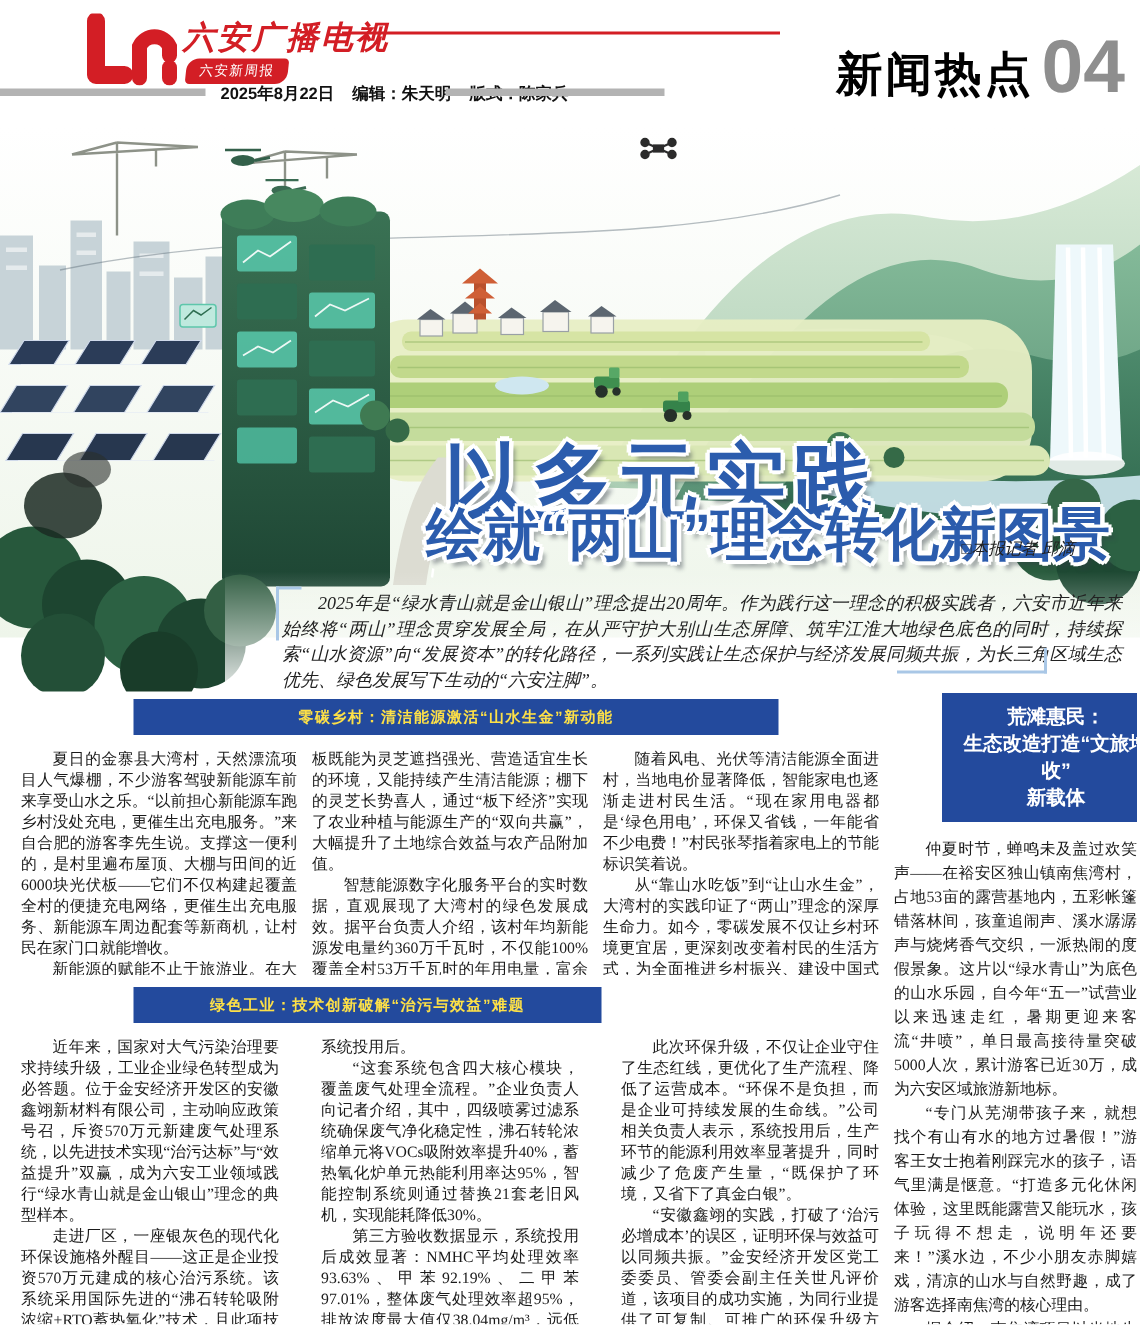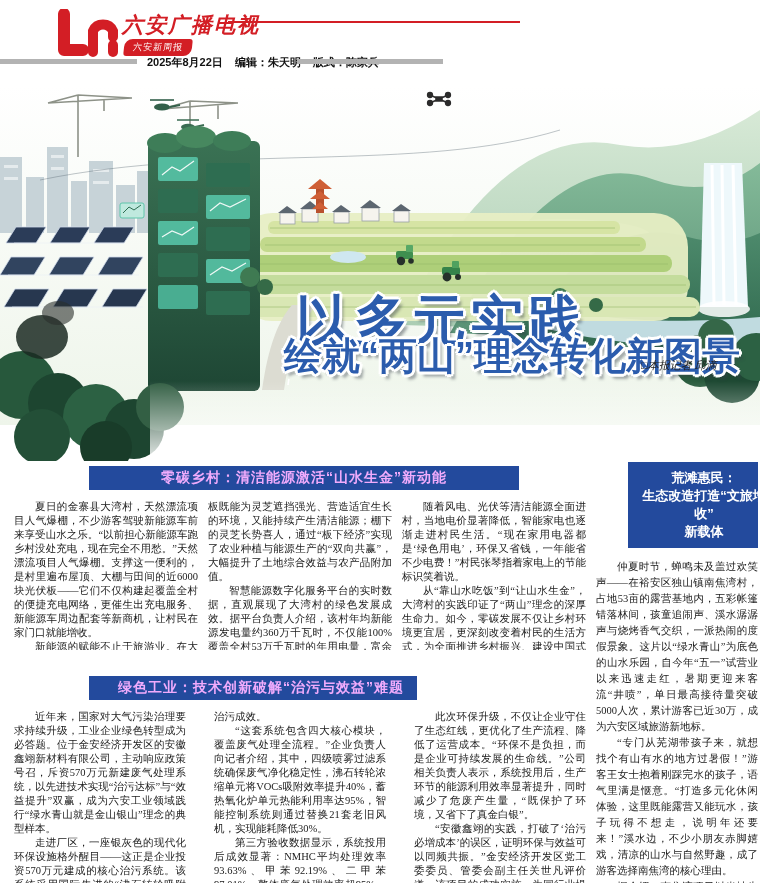--- a/index.html
+++ b/index.html
@@ -38,24 +38,24 @@
   
   .intro{position:absolute;left:188px;top:394px;width:560px;}
   .intro p{margin:0;font-size:12px;line-height:17px;font-style:italic;text-indent:2em;
            text-align:justify;color:#222;}
   .br-tl{position:absolute;left:-4px;top:-3px;width:15px;height:34px;
          border-left:2px solid #a9c7e6;border-top:2px solid #a9c7e6;}
   .br-br{position:absolute;left:410px;top:38px;width:98px;height:15px;
          border-right:2px solid #a9c7e6;border-bottom:2px solid #a9c7e6;}
   
   .main{position:absolute;left:14px;top:466px;width:572px;}
-  .secbar{height:24px;background:#234a9d;color:#f0abfc;display:flex;align-items:center;justify-content:center;
-          font-family:"Liberation Sans",sans-serif;font-weight:bold;font-size:14px;letter-spacing:1px;}
+  .secbar{height:24px;background:#234a9d;color:#fde047;display:flex;align-items:center;justify-content:center;
+          font-family:"Liberation Sans",sans-serif;font-weight:bold;font-size:10px;letter-spacing:1px;}
   .bar1{width:430px;margin-left:75px;}
-  .bar2{width:312px;margin-left:75px;margin-top:26px;padding-left:16px;}
+  .bar2{width:312px;margin-left:75px;margin-top:8px;}
   .cols{display:flex;gap:10px;margin-top:10px;overflow:hidden;}
   .cols1{height:150px;}
   .cols2{height:191px;gap:28px;}
   .col{flex:1;overflow:hidden;}
   .col p{margin:0;font-size:10.5px;line-height:14px;text-align:justify;text-indent:2em;}
   .col p.cont{text-indent:0;}
   
   .sidebar{position:absolute;left:596px;top:462px;width:162px;height:421px;overflow:hidden;}
   .sidebox{width:128px;margin-left:32px;background:#234a9d;color:#fff;text-align:center;
            font-family:"Liberation Sans",sans-serif;font-weight:bold;font-size:13px;line-height:18px;
@@ -77,20 +77,24 @@
     <div class="brand-name">六安广播电视</div>
     <div class="brand-badge">六安新周报</div>
     <div class="red-rule"></div>
     <div class="gray-rule l"></div>
     <div class="dateline">
       <span>2025年8月22日</span>
       <span>编辑：朱天明</span>
       <span>版式：陈家兵</span>
     </div>
     <div class="gray-rule r"></div>
+    <div class="edition">
+      <span class="edition-title">新闻热点</span>
+      <span class="edition-num">04</span>
+    </div>
   </header>
 
   <section class="hero">
     <svg width="760" height="385" viewBox="0 0 760 385">
       <defs>
         <linearGradient id="sky" x1="0" y1="0" x2="0" y2="1">
           <stop offset="0" stop-color="#ffffff"></stop>
             <stop offset="1" stop-color="#eef5ea"></stop>
         </linearGradient>
         <linearGradient id="mB" x1="0" y1="0" x2="0" y2="1">
@@ -292,46 +296,51 @@
       <rect x="0" y="376" width="760" height="9" fill="#ffffff"></rect>
     </svg>
 
     <div class="headline">
       <div class="hl1">以多元实践</div>
       <div class="hl2">绘就“两山”理念转化新图景</div>
     </div>
     <div class="byline">□本报记者 邱滴</div>
   </section>
 
+  <section class="intro">
+    <span class="br-tl"></span>
+    <span class="br-br"></span>
+    <p>2025年是“绿水青山就是金山银山”理念提出20周年。作为践行这一理念的积极实践者，六安市近年来始终将“两山”理念贯穿发展全局，在从严守护大别山生态屏障、筑牢江淮大地绿色底色的同时，持续探索“山水资源”向“发展资本”的转化路径，一系列实践让生态保护与经济发展同频共振，为长三角区域生态优先、绿色发展写下生动的“六安注脚”。</p>
+  </section>
 
   <section class="main">
     <div class="secbar bar1">零碳乡村：清洁能源激活“山水生金”新动能</div>
     <div class="cols cols1">
       <div class="col">
-        <p>夏日的金寨县大湾村，天然漂流项目人气爆棚，不少游客驾驶新能源车前来享受山水之乐。“以前担心新能源车跑乡村没处充电，现在完全不用愁。”天然漂流项目人气爆棚。支撑这一便利的，是村里遍布屋顶、大棚与田间的近6000块光伏板——它们不仅构建起覆盖全村的便捷充电网络，更催生出充电服务、新能源车周边配套等新商机，让村民在家门口就能增收。</p>
+        <p>夏日的金寨县大湾村，天然漂流项目人气爆棚，不少游客驾驶新能源车前来享受山水之乐。“以前担心新能源车跑乡村没处充电，更催生出充电服务。”来自合肥的游客李先生说。支撑这一便利的，是村里遍布屋顶、大棚与田间的近6000块光伏板——它们不仅构建起覆盖全村的便捷充电网络，更催生出充电服务、新能源车周边配套等新商机，让村民在家门口就能增收。</p>
         <p>新能源的赋能不止于旅游业。在大湾村的灵芝种植基地，“棚上发电、棚内种植”的零碳农光互补模式格外亮眼。棚顶的光伏</p>
       </div>
       <div class="col">
         <p class="cont">板既能为灵芝遮挡强光、营造适宜生长的环境，又能持续产生清洁能源；棚下的灵芝长势喜人，通过“板下经济”实现了农业种植与能源生产的“双向共赢”，大幅提升了土地综合效益与农产品附加值。</p>
         <p>智慧能源数字化服务平台的实时数据，直观展现了大湾村的绿色发展成效。据平台负责人介绍，该村年均新能源发电量约360万千瓦时，不仅能100%覆盖全村53万千瓦时的年用电量，富余电量还可并网出售给国家电网。仅2025年上半年，这笔“卖电收入”就为村集体带来56万元额外收益。</p>
       </div>
       <div class="col">
         <p>随着风电、光伏等清洁能源全面进村，当地电价显著降低，智能家电也逐渐走进村民生活。“现在家用电器都是‘绿色用电’，环保又省钱，一年能省不少电费！”村民张琴指着家电上的节能标识笑着说。</p>
         <p>从“靠山水吃饭”到“让山水生金”，大湾村的实践印证了“两山”理念的深厚生命力。如今，零碳发展不仅让乡村环境更宜居，更深刻改变着村民的生活方式，为全面推进乡村振兴、建设中国式现代化注入了强劲的绿色动能。</p>
       </div>
     </div>
 
     <div class="secbar bar2">绿色工业：技术创新破解“治污与效益”难题</div>
     <div class="cols cols2">
       <div class="col">
         <p>近年来，国家对大气污染治理要求持续升级，工业企业绿色转型成为必答题。位于金安经济开发区的安徽鑫翊新材料有限公司，主动响应政策号召，斥资570万元新建废气处理系统，以先进技术实现“治污达标”与“效益提升”双赢，成为六安工业领域践行“绿水青山就是金山银山”理念的典型样本。</p>
         <p>走进厂区，一座银灰色的现代化环保设施格外醒目——这正是企业投资570万元建成的核心治污系统。该系统采用国际先进的“沸石转轮吸附浓缩+RTO蓄热氧化”技术，且此项技术已被生态环境部列入《国家先进污染防治技术目录》，从技术源头保障</p>
       </div>
       <div class="col">
-        <p class="cont">治污成效。</p>
+        <p class="cont">系统投用后。</p>
         <p>“这套系统包含四大核心模块，覆盖废气处理全流程。”企业负责人向记者介绍，其中，四级喷雾过滤系统确保废气净化稳定性，沸石转轮浓缩单元将VOCs吸附效率提升40%，蓄热氧化炉单元热能利用率达95%，智能控制系统则通过替换21套老旧风机，实现能耗降低30%。</p>
         <p>第三方验收数据显示，系统投用后成效显著：NMHC平均处理效率93.63%、甲苯92.19%、二甲苯97.01%，整体废气处理效率超95%，排放浓度最大值仅38.04mg/m³，远低于国家标准限值，多项环保指标达到行业领先水平。</p>
       </div>
       <div class="col">
         <p>此次环保升级，不仅让企业守住了生态红线，更优化了生产流程、降低了运营成本。“环保不是负担，而是企业可持续发展的生命线。”公司相关负责人表示，系统投用后，生产环节的能源利用效率显著提升，同时减少了危废产生量，“既保护了环境，又省下了真金白银”。</p>
         <p>“安徽鑫翊的实践，打破了‘治污必增成本’的误区，证明环保与效益可以同频共振。”金安经济开发区党工委委员、管委会副主任关世凡评价道，该项目的成功实施，为同行业提供了可复制、可推广的环保升级方案。</p>
       </div>
     </div>
   </section>
 

